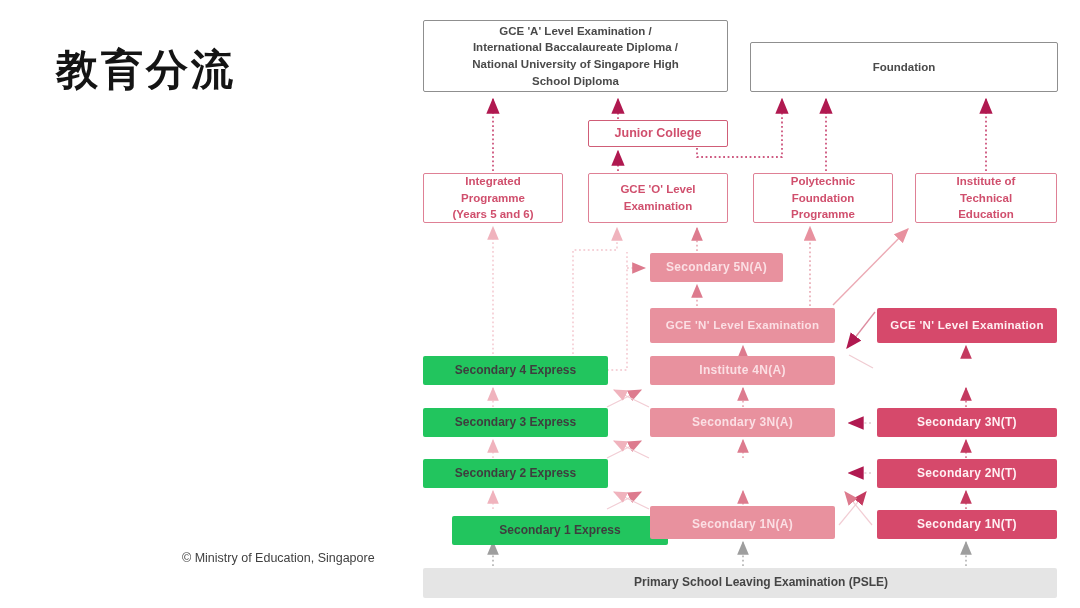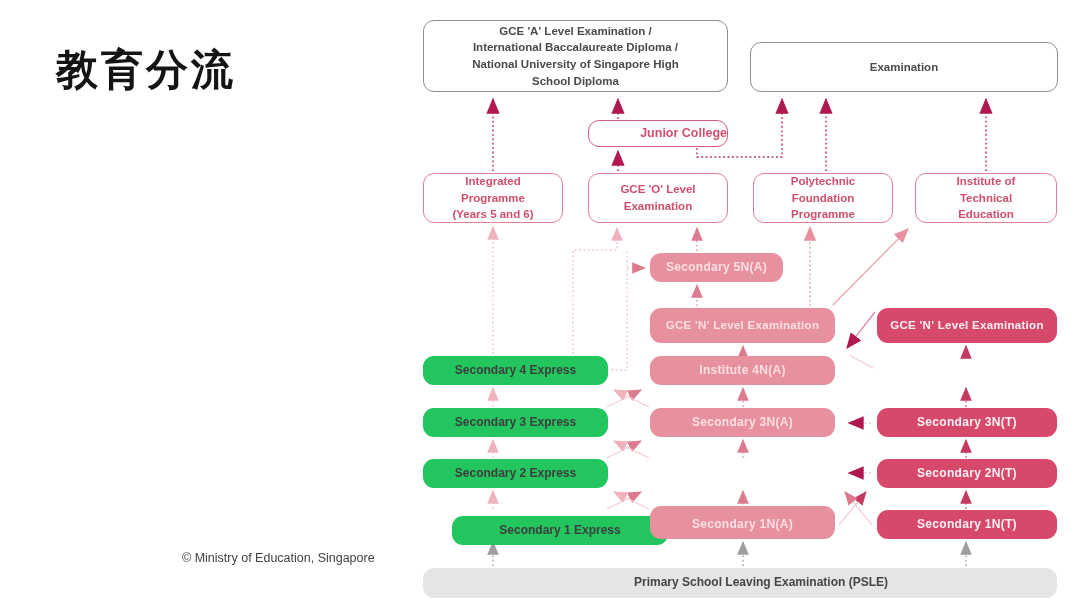--- a/index.html
+++ b/index.html
@@ -9,21 +9,21 @@
   }
   #title{
     position:absolute;left:56px;top:42px;font-size:42px;font-weight:900;color:#141414;
     letter-spacing:3px;font-family:"Liberation Sans","DejaVu Sans",sans-serif;
   }
   #copyright{
     position:absolute;left:182px;top:551px;font-size:12.5px;color:#3f3f3f;
   }
   .node{
     position:absolute;display:flex;align-items:center;justify-content:center;
-    text-align:center;font-weight:bold;box-sizing:border-box;border-radius:11px;
+    text-align:center;font-weight:bold;box-sizing:border-box;border-radius:2px;
     line-height:1.45;
   }
   .node span{display:inline-block;}
   .ol-gray{background:#ffffff;border:1.5px solid #8f8f8f;color:#4a4a4a;font-size:11.5px;}
   .ol-pink{background:#ffffff;border:1.3px solid #df8095;color:#d04f6d;font-size:11.5px;}
   .jc{border:1.4px solid #d05d77;font-size:12.5px;}
   .f-express{background:#22c55e;color:#3e3e3e;font-size:12px;}
   .f-na{background:#e8919e;color:#fbdfe4;font-size:12px;letter-spacing:0.3px;}
   .f-nt{background:#d6496b;color:#fff0f3;font-size:12px;letter-spacing:0.3px;}
   .f-psle{background:#e5e5e5;color:#454545;font-size:12px;padding-left:42px;}
@@ -123,23 +123,23 @@
       <line x1="493" y1="566" x2="493" y2="542" marker-end="url(#m-gray)"></line>
       <line x1="743" y1="566" x2="743" y2="542" marker-end="url(#m-gray)"></line>
       <line x1="966" y1="566" x2="966" y2="542" marker-end="url(#m-gray)"></line>
     </g>
   </svg>
 
   <div class="node ol-gray" style="left:423px;top:20px;width:305px;height:72px;">
       <span style="width:215px;">GCE 'A' Level Examination / International Baccalaureate Diploma / National University of Singapore High School Diploma</span>
     </div>
   <div class="node ol-gray" style="left:750px;top:42px;width:308px;height:50px;">
-      <span>Examination</span>
-    </div>
-  <div class="node ol-pink jc" style="left:588px;top:120px;width:140px;height:27px;justify-content:flex-end;">
+      <span>Foundation</span>
+    </div>
+  <div class="node ol-pink jc" style="left:588px;top:120px;width:140px;height:27px;">
       <span>Junior College</span>
     </div>
 
   <div class="node ol-pink" style="left:423px;top:173px;width:140px;height:50px;">
       <span style="width:100px;">Integrated Programme (Years 5 and 6)</span>
     </div>
   <div class="node ol-pink" style="left:588px;top:173px;width:140px;height:50px;">
       <span style="width:90px;">GCE 'O' Level Examination</span>
     </div>
   <div class="node ol-pink" style="left:753px;top:173px;width:140px;height:50px;">

